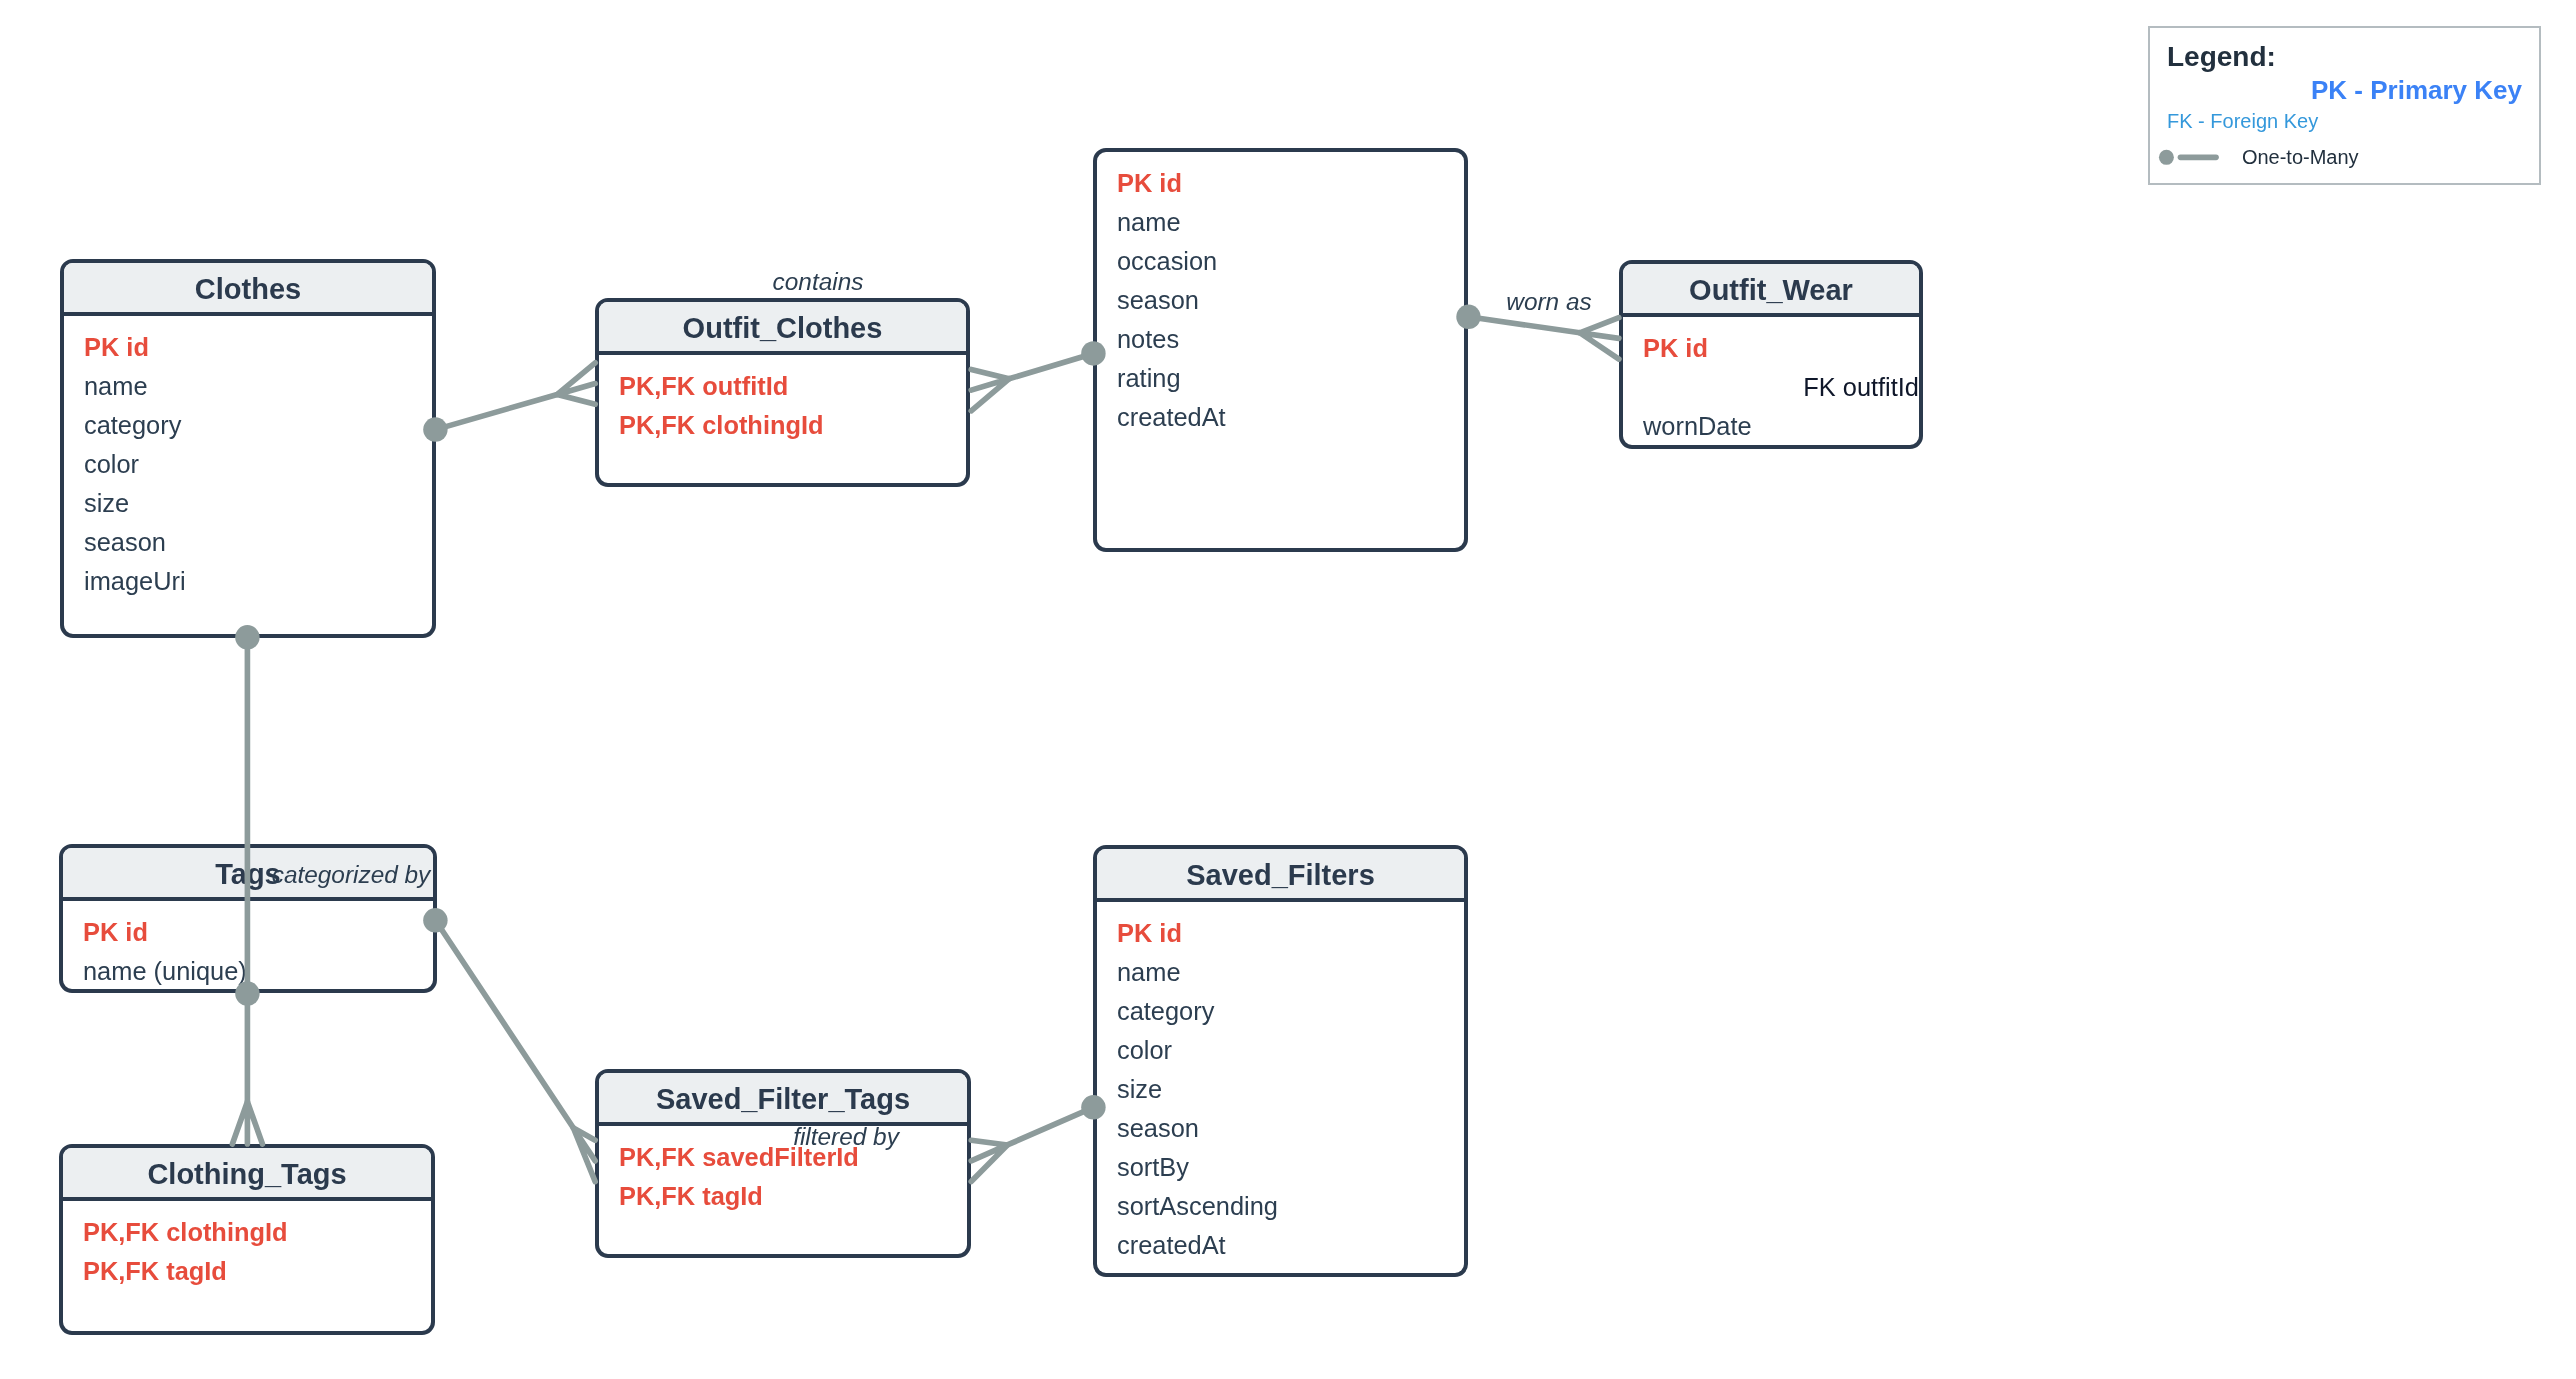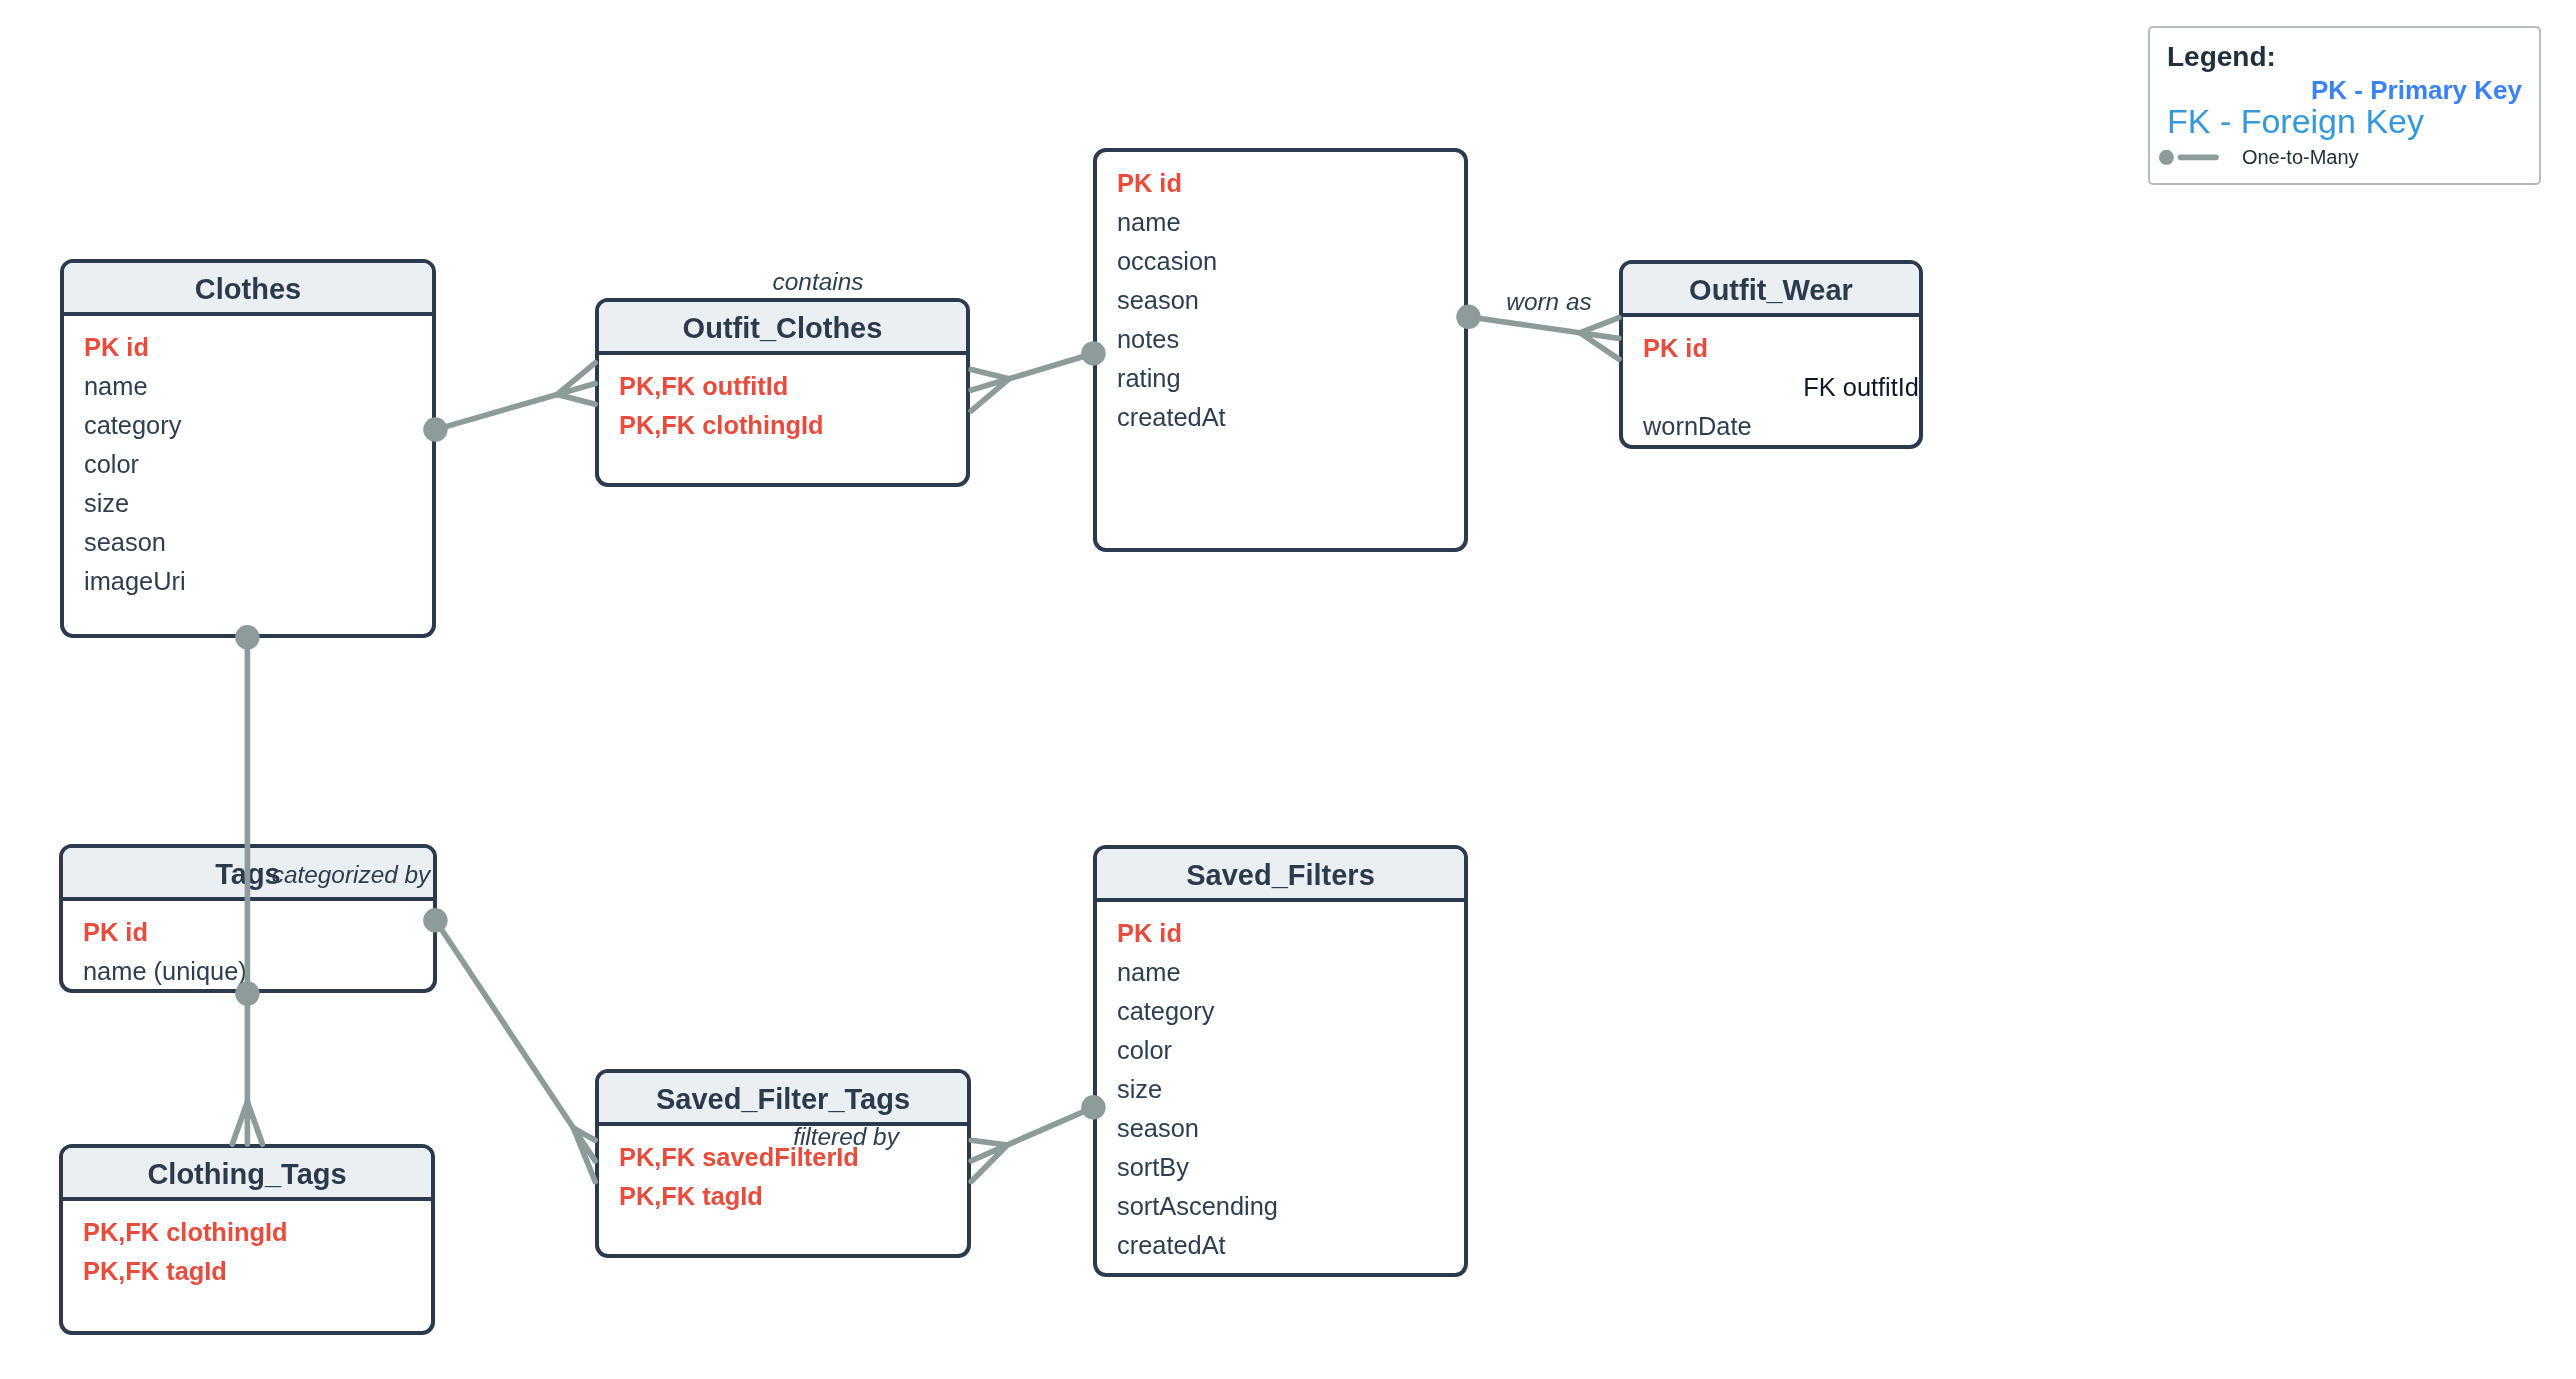--- a/index.html
+++ b/index.html
@@ -68,28 +68,28 @@
     white-space: nowrap;
     z-index: 3;
   }
   
   .legend {
     position: absolute;
     left: 2148px; top: 26px;
     width: 393px; height: 159px;
     box-sizing: border-box;
     border: 2.8px solid #b4bcc0;
-    border-radius: 5px;
+    border-radius: 0;
     background: #ffffff;
     padding: 11.3px 17px;
     z-index: 1;
   }
   .legend-title { font-size: 28px; font-weight: bold; color: #22303e; line-height: 36px; }
   .legend-pk { font-size: 26px; font-weight: bold; color: #3b82f6; line-height: 31px; text-align: right; }
-  .legend-fk { font-size: 34px; color: #3498db; line-height: 31px; }
+  .legend-fk { font-size: 20px; color: #3498db; line-height: 31px; }
   .legend-row { display: flex; align-items: center; margin-top: 8.5px; }
   .legend-row .l-icon { margin-left: -9.4px; margin-right: 11.3px; }
   .legend-otm { font-size: 20px; color: #22303e; }
 </style>
 </head>
 <body>
 
 <div class="canvas">
 
   <div class="etable" style="left:60px; top:259px; width:376px; height:379px;">

